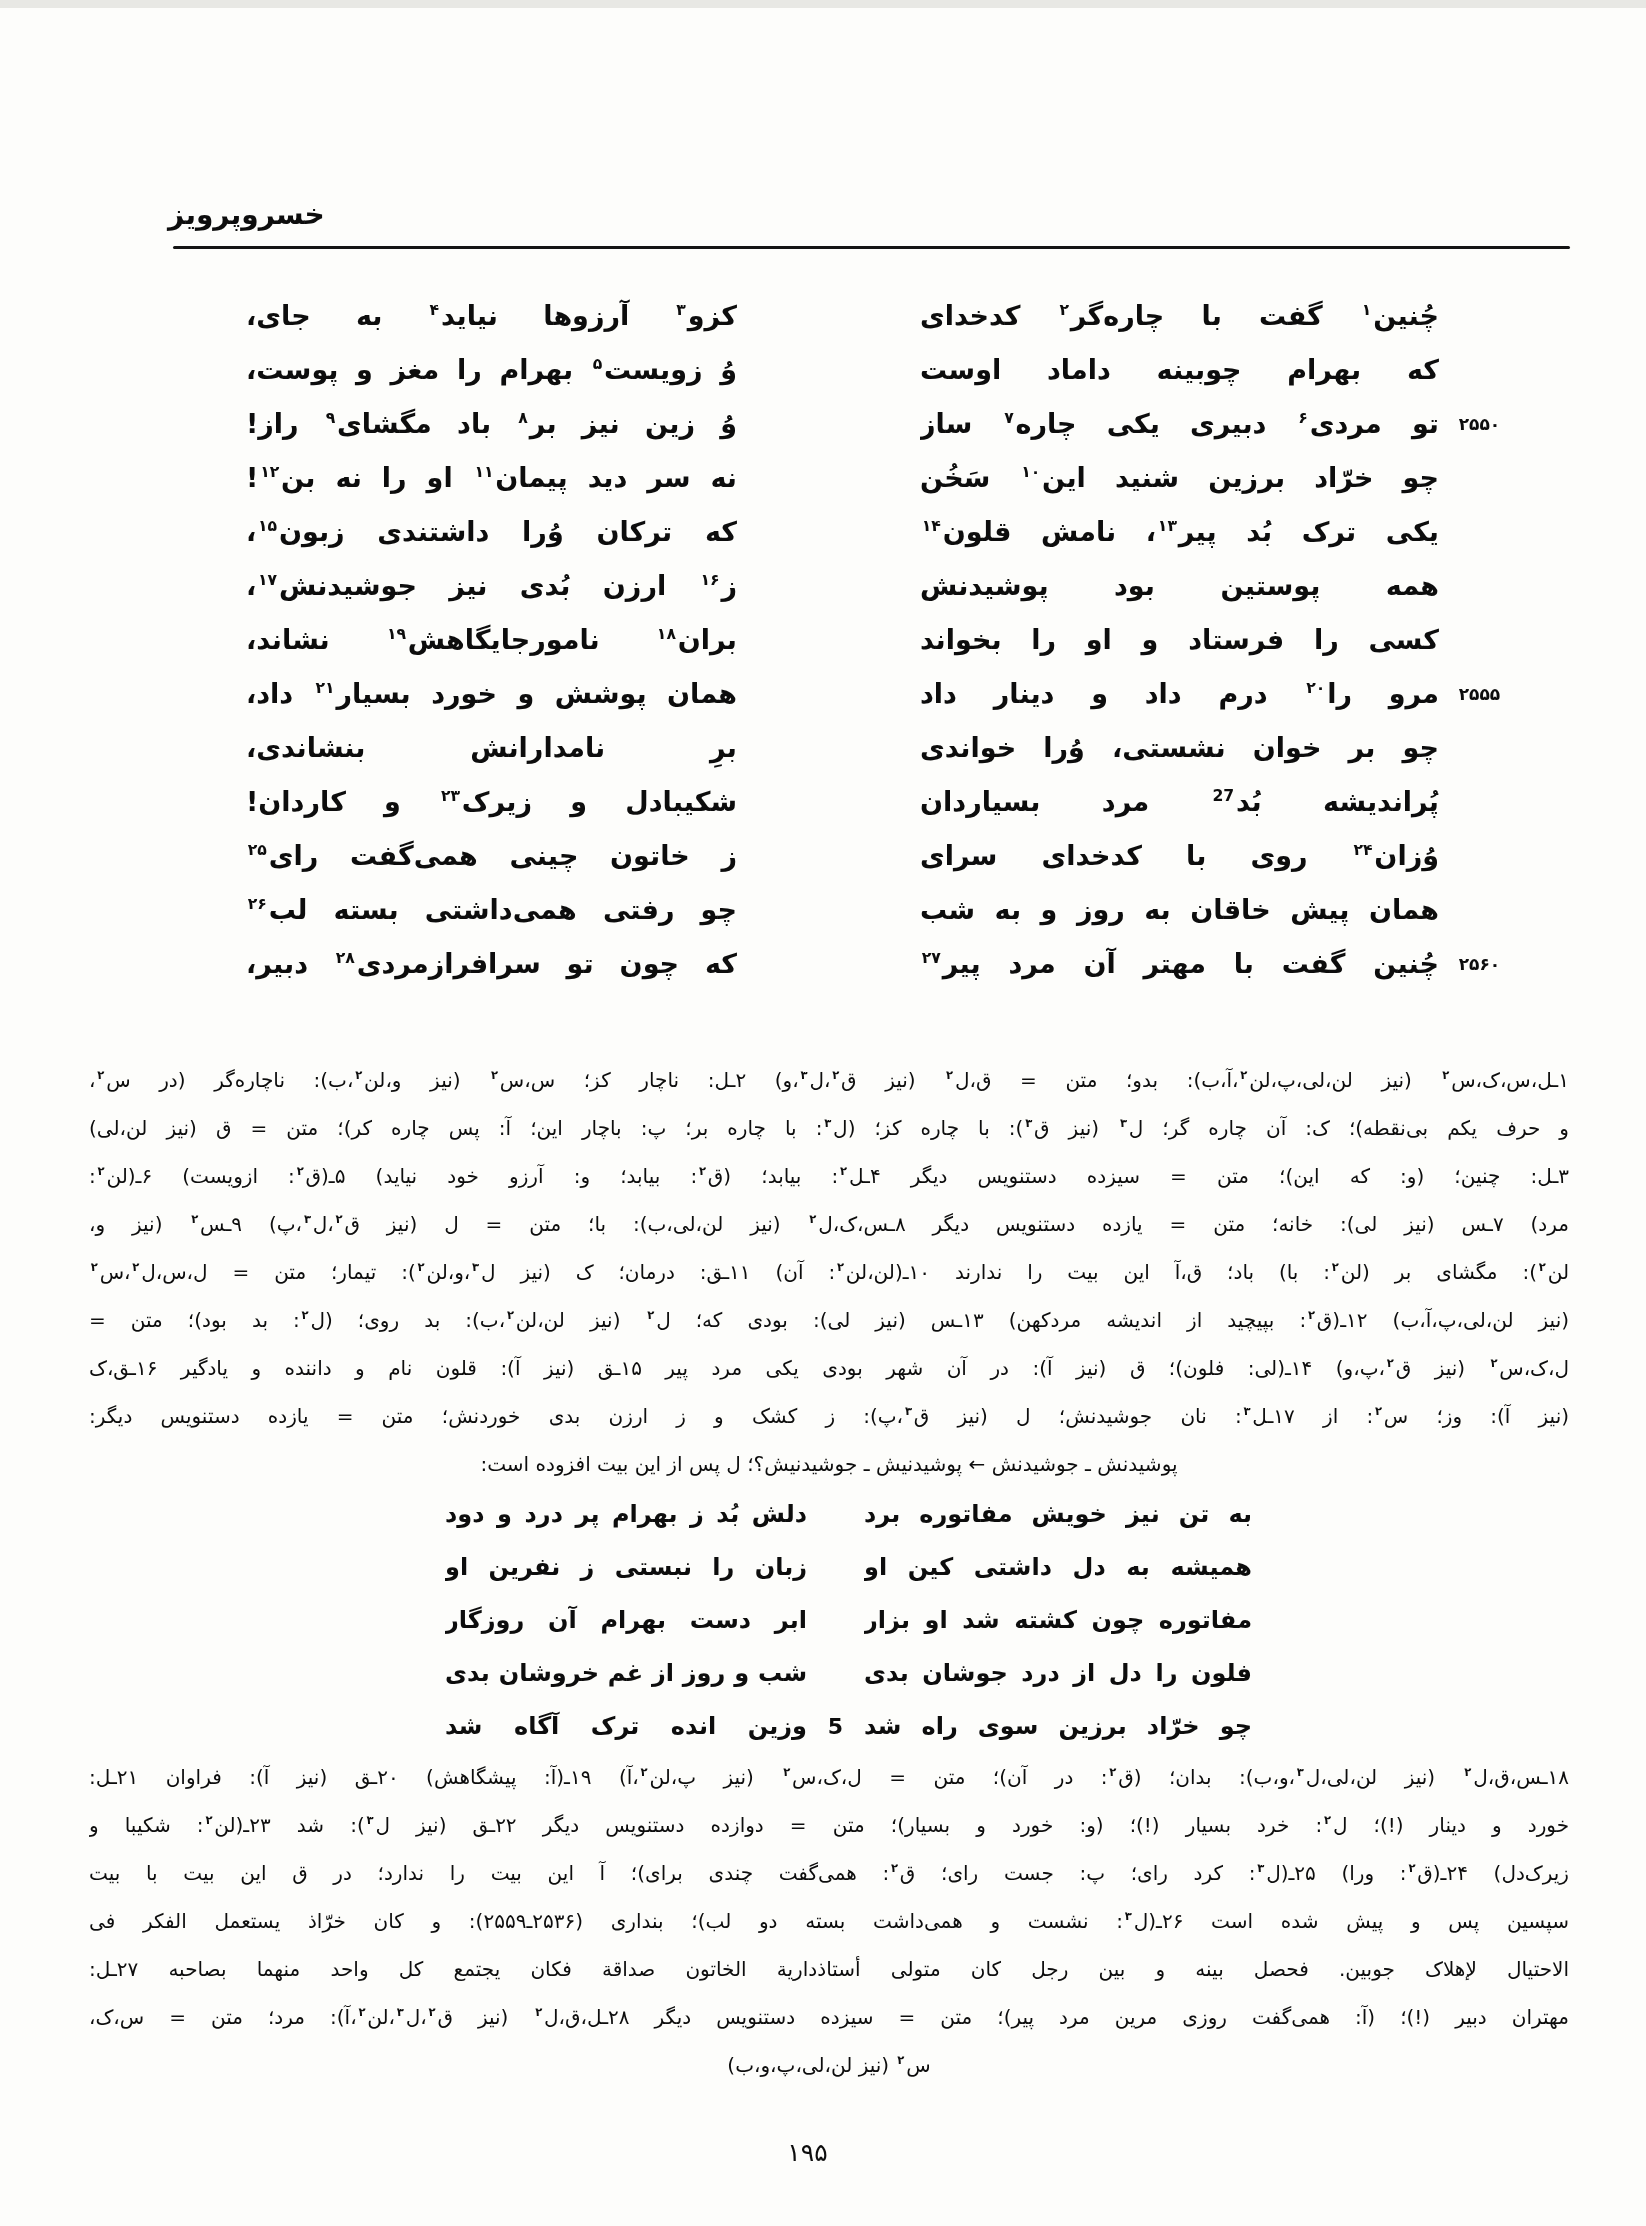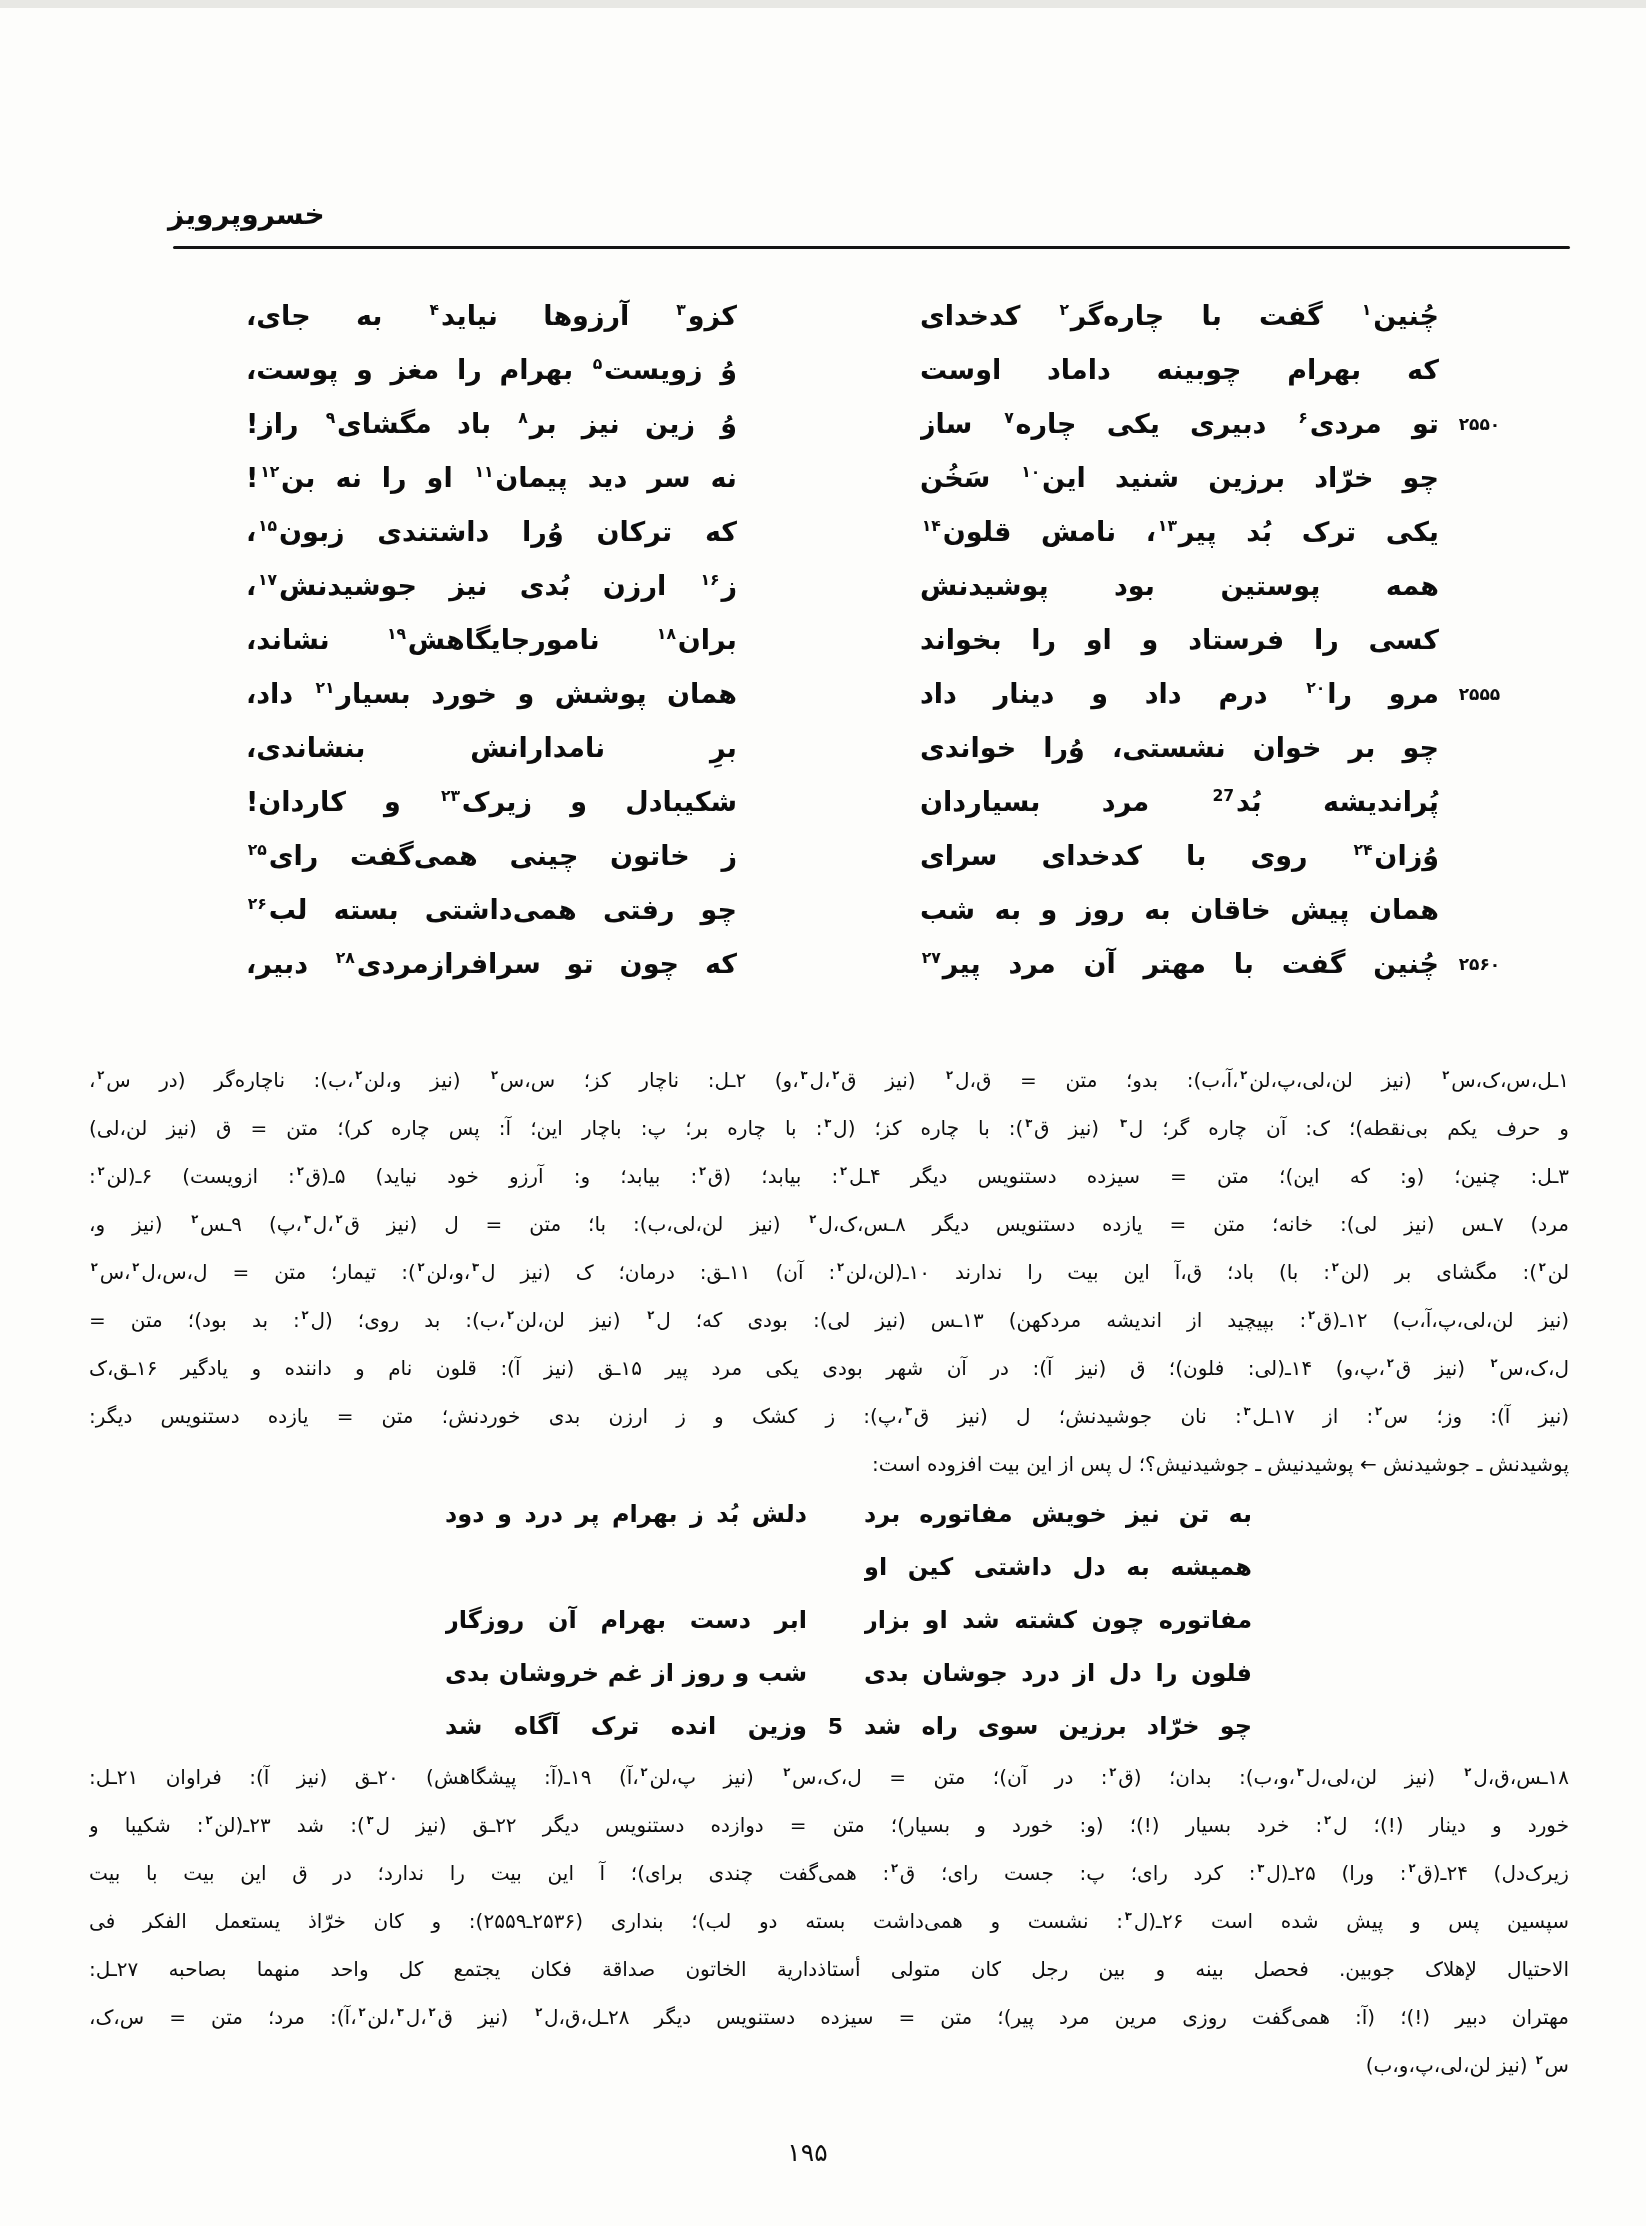--- a/index.html
+++ b/index.html
@@ -39,21 +39,21 @@
   .poem-gap{width:183px;height:54px;}
   .hemi-l{width:491px;}
   sup.fn{font-size:0.58em;vertical-align:super;line-height:0;font-weight:bold;margin:0 1.8px;}
   
   .apparatus{position:absolute;top:1048px;left:90px;width:1480px;font-size:20px;}
   .app-line{
     height:48px;line-height:48px;overflow:hidden;
     text-align:justify;
   }
   .app-line::after{content:"";display:inline-block;width:100%;height:0;}
-  .app-line.center{}
+  .app-line.center{text-align:center;}
   .app-line.center::after{content:none;}
   
   .insert{width:831px;margin:0 317px 0 auto;direction:rtl;}
   .ins-row{display:flex;direction:rtl;height:53px;}
   .ins-hemi{
     height:53px;line-height:53px;overflow:hidden;
     font-size:24px;font-weight:bold;text-align:justify;
   }
   .ins-hemi::after{content:"";display:inline-block;width:100%;height:0;}
   .ins-r{width:388px;}
@@ -166,20 +166,21 @@
       <div class="app-line center">پوشیدنش ـ جوشیدنش ← پوشیدنیش ـ جوشیدنیش؟؛ ل پس از این بیت افزوده است:</div>
       <div class="insert">
         <div class="ins-row">
           <div class="ins-hemi ins-r">به تن نیز خویش مفاتوره برد</div>
           <div class="ins-gap"></div>
           <div class="ins-hemi ins-l">دلش بُد ز بهرام پر درد و دود</div>
         </div>
         <div class="ins-row">
           <div class="ins-hemi ins-r">همیشه به دل داشتی کین او</div>
           <div class="ins-gap"></div>
+          <div class="ins-hemi ins-l">زبان را نبستی ز نفرین او</div>
         </div>
         <div class="ins-row">
           <div class="ins-hemi ins-r">مفاتوره چون کشته شد او بزار</div>
           <div class="ins-gap"></div>
           <div class="ins-hemi ins-l">ابر دست بهرام آن روزگار</div>
         </div>
         <div class="ins-row">
           <div class="ins-hemi ins-r">فلون را دل از درد جوشان بدی</div>
           <div class="ins-gap"></div>
           <div class="ins-hemi ins-l">شب و روز از غم خروشان بدی</div>

